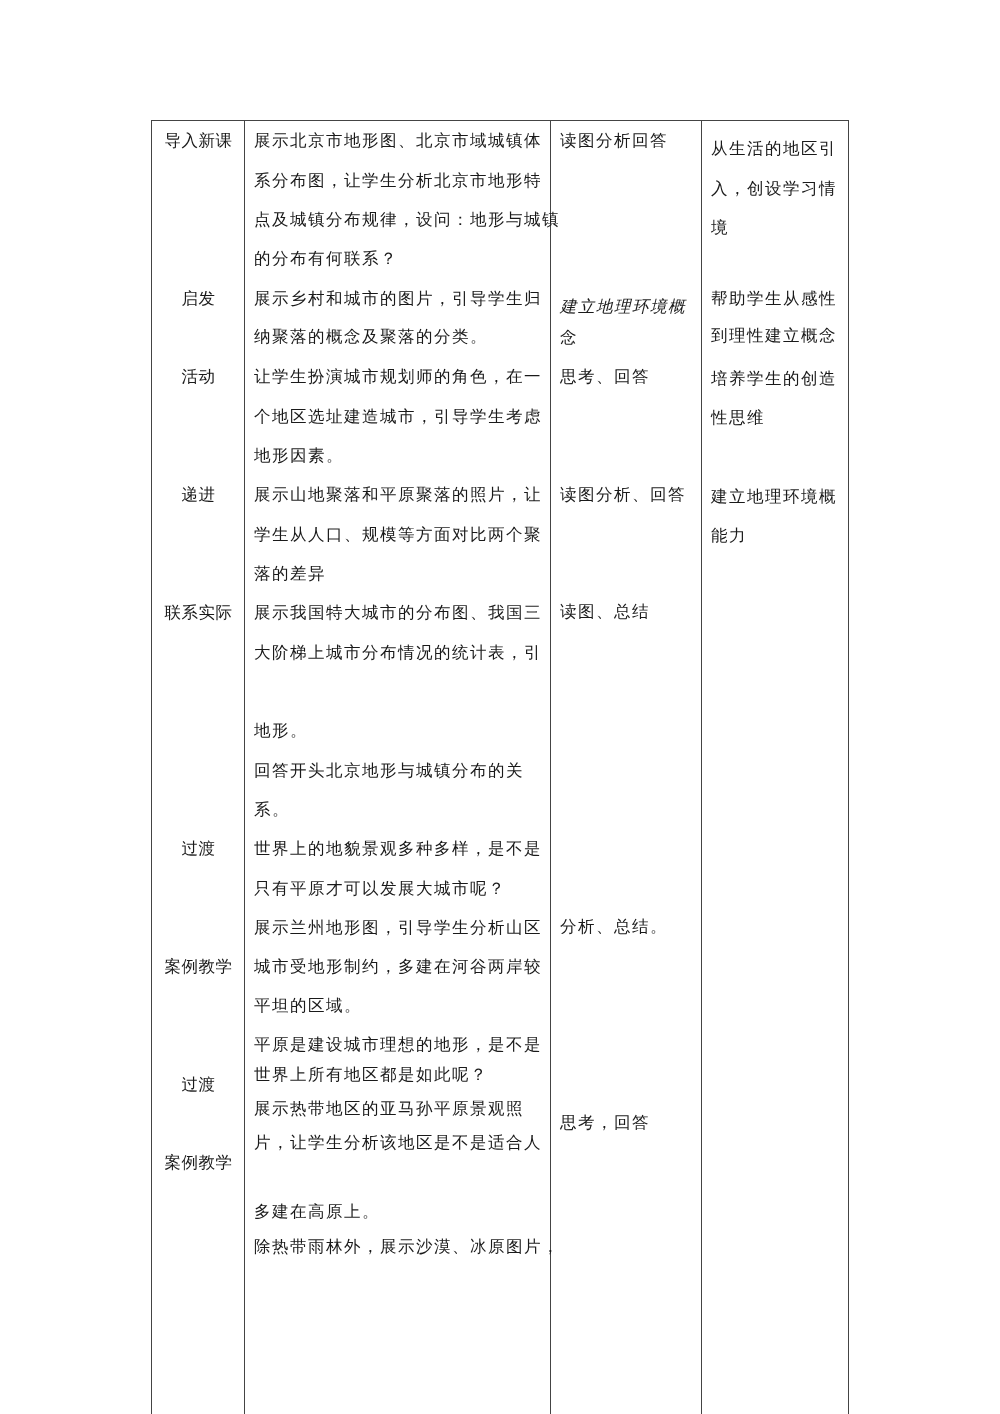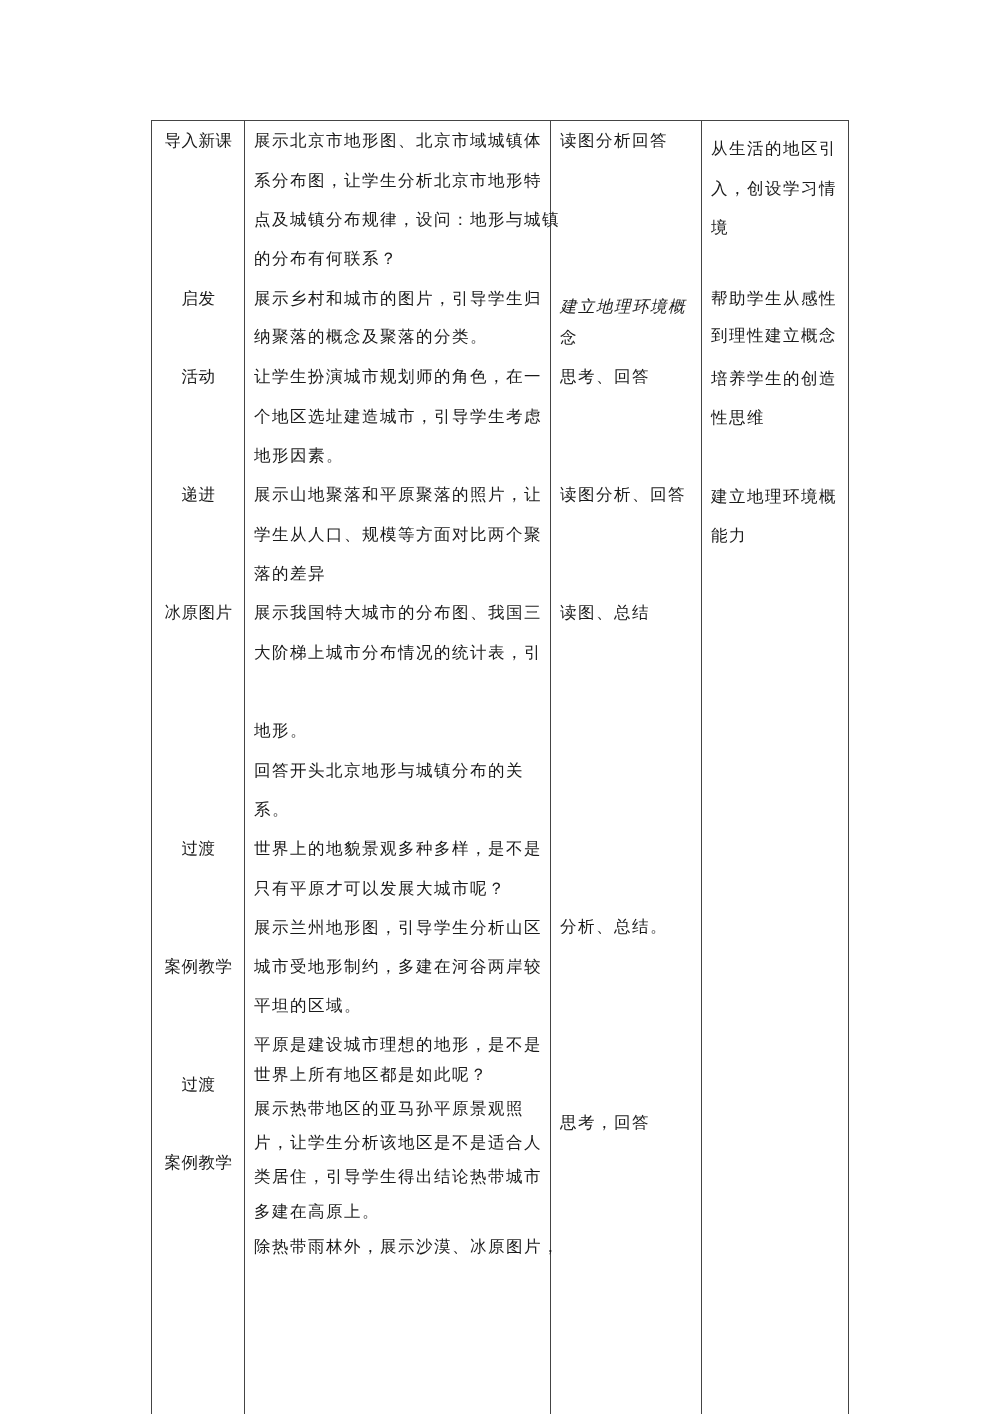--- a/index.html
+++ b/index.html
@@ -20,21 +20,21 @@
 
 <div class="page">
   <div class="table" id="tbl">
     <div class="vline" style="left:92px"></div>
     <div class="vline" style="left:398px"></div>
     <div class="vline" style="left:549px"></div>
   <div class="t c1" style="top: 10px;">导入新课</div>
       <div class="t c1" style="top: 168px;">启发</div>
       <div class="t c1" style="top: 246px;">活动</div>
       <div class="t c1" style="top: 364px;">递进</div>
-      <div class="t c1" style="top: 482px;">冰原图片</div>
+      <div class="t c1" style="top: 482px;">联系实际</div>
       <div class="t c1" style="top: 718px;">过渡</div>
       <div class="t c1" style="top: 836px;">案例教学</div>
       <div class="t c1" style="top: 954px;">过渡</div>
       <div class="t c1" style="top: 1032px;">案例教学</div>
       <div class="t c2" style="top: 10px;">展示北京市地形图、北京市域城镇体</div>
       <div class="t c2" style="top: 50px;">系分布图，让学生分析北京市地形特</div>
       <div class="t c2" style="top: 89px;">点及城镇分布规律，设问：地形与城镇</div>
       <div class="t c2" style="top: 128px;">的分布有何联系？</div>
       <div class="t c2" style="top: 168px;">展示乡村和城市的图片，引导学生归</div>
       <div class="t c2" style="top: 207px; font-family: Liberation Mono, monospace;">纳聚落的概念及聚落的分类。</div>
@@ -51,29 +51,28 @@
       <div class="t c2" style="top: 679px;">系。</div>
       <div class="t c2" style="top: 718px;">世界上的地貌景观多种多样，是不是</div>
       <div class="t c2" style="top: 758px;">只有平原才可以发展大城市呢？</div>
       <div class="t c2" style="top: 797px;">展示兰州地形图，引导学生分析山区</div>
       <div class="t c2" style="top: 836px;">城市受地形制约，多建在河谷两岸较</div>
       <div class="t c2" style="top: 875px;">平坦的区域。</div>
       <div class="t c2" style="top: 914px;">平原是建设城市理想的地形，是不是</div>
       <div class="t c2" style="top: 944px;">世界上所有地区都是如此呢？</div>
       <div class="t c2" style="top: 978px;">展示热带地区的亚马孙平原景观照</div>
       <div class="t c2" style="top: 1012px;">片，让学生分析该地区是不是适合人</div>
-      <div class="t c2" style="top: 1046px;">类居住，引导学生得出结论热带城市</div>
       <div class="t c2" style="top: 1081px;">多建在高原上。</div>
       <div class="t c2" style="top: 1116px;">除热带雨林外，展示沙漠、冰原图片，</div>
       <div class="t c3" style="top: 10px;">读图分析回答</div>
       <div class="t c3" style="top: 176px; font-style: italic;">建立地理环境概</div>
       <div class="t c3" style="top: 207px;">念</div>
       <div class="t c3" style="top: 246px;">思考、回答</div>
       <div class="t c3" style="top: 364px;">读图分析、回答</div>
-      <div class="t c3" style="top: 482px;">读图、总结</div>
+      <div class="t c3" style="top: 482px; font-family: Liberation Mono, monospace;">读图、总结</div>
       <div class="t c3" style="top: 796px;">分析、总结。</div>
       <div class="t c3" style="top: 992px;">思考，回答</div>
       <div class="t c4" style="top: 10px;">从生活的地区引</div>
       <div class="t c4" style="top: 50px;">入，创设学习情</div>
       <div class="t c4" style="top: 89px;">境</div>
       <div class="t c4" style="top: 160px;">帮助学生从感性</div>
       <div class="t c4" style="top: 197px;">到理性建立概念</div>
       <div class="t c4" style="top: 240px;">培养学生的创造</div>
       <div class="t c4" style="top: 279px;">性思维</div>
       <div class="t c4" style="top: 358px;">建立地理环境概</div>

